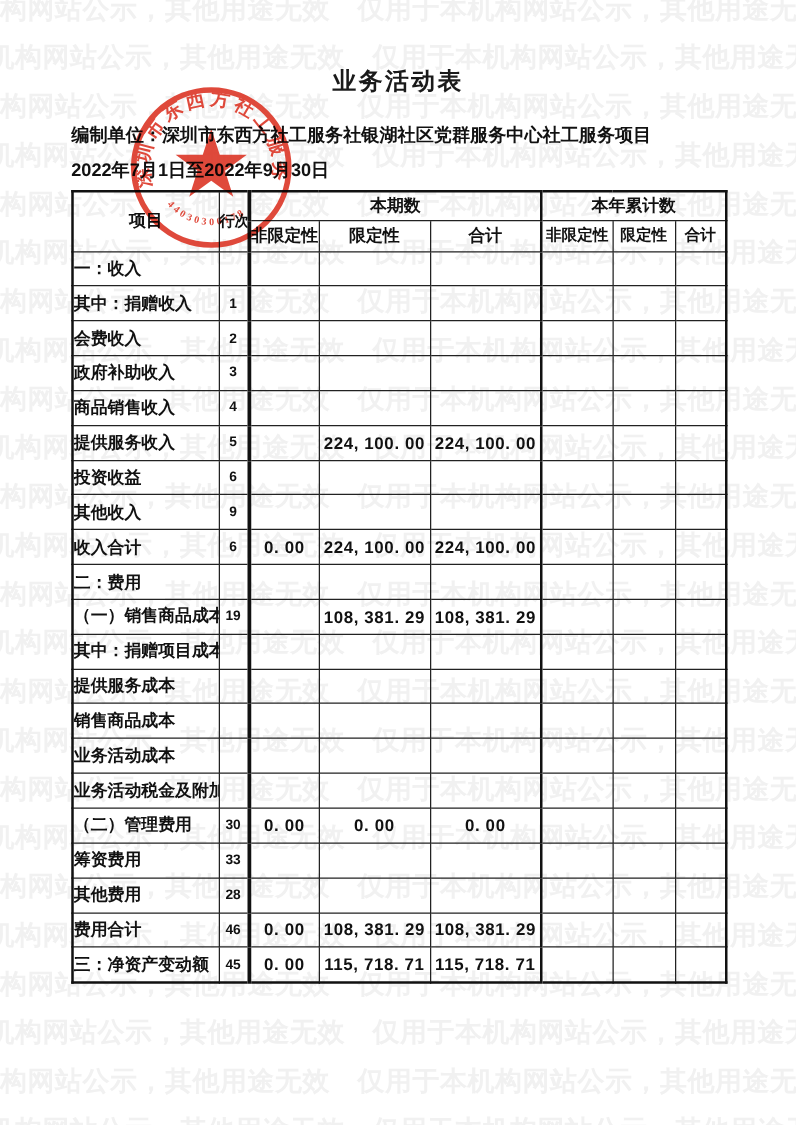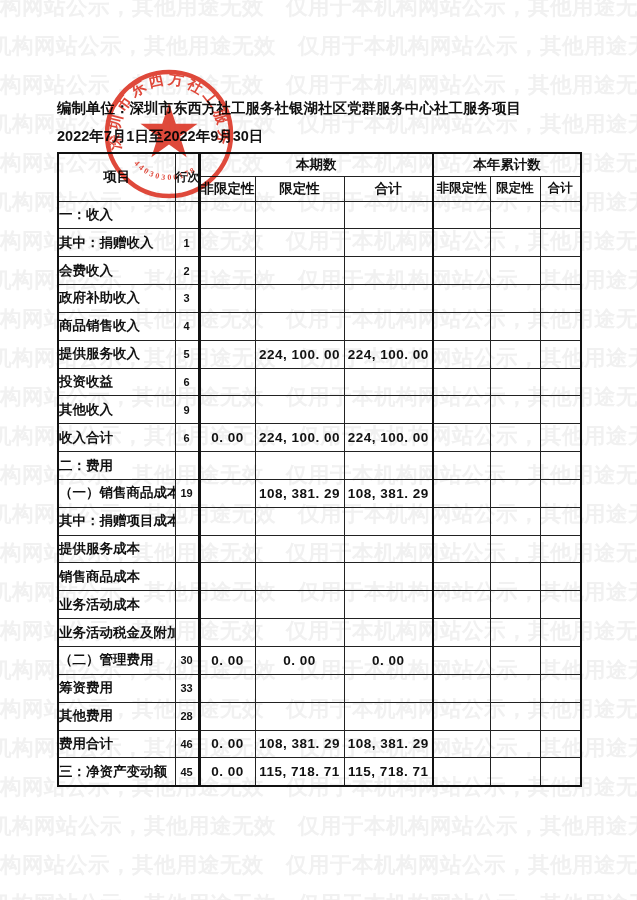--- a/index.html
+++ b/index.html
@@ -82,20 +82,21 @@
     <div class="wm-line" style="top: 659px; left: -98px; color: rgb(241, 241, 241);">仅用于本机构网站公示，其他用途无效　仅用于本机构网站公示，其他用途无效　仅用于本机构网站公示，其他用途无效　</div>
     <div class="wm-line" style="top: 698px; left: -110px; color: rgb(241, 241, 241);">仅用于本机构网站公示，其他用途无效　仅用于本机构网站公示，其他用途无效　仅用于本机构网站公示，其他用途无效　</div>
     <div class="wm-line" style="top: 737px; left: -98px; color: rgb(241, 241, 241);">仅用于本机构网站公示，其他用途无效　仅用于本机构网站公示，其他用途无效　仅用于本机构网站公示，其他用途无效　</div>
     <div class="wm-line" style="top: 776px; left: -110px; color: rgb(241, 241, 241);">仅用于本机构网站公示，其他用途无效　仅用于本机构网站公示，其他用途无效　仅用于本机构网站公示，其他用途无效　</div>
     <div class="wm-line" style="top: 815px; left: -98px; color: rgb(241, 241, 241);">仅用于本机构网站公示，其他用途无效　仅用于本机构网站公示，其他用途无效　仅用于本机构网站公示，其他用途无效　</div>
     <div class="wm-line" style="top: 854px; left: -110px; color: rgb(241, 241, 241);">仅用于本机构网站公示，其他用途无效　仅用于本机构网站公示，其他用途无效　仅用于本机构网站公示，其他用途无效　</div>
     <div class="wm-line" style="top: 893px; left: -98px; color: rgb(241, 241, 241);">仅用于本机构网站公示，其他用途无效　仅用于本机构网站公示，其他用途无效　仅用于本机构网站公示，其他用途无效　</div>
   </div>
 
 <div id="doc-layer">
+  <div class="doc-title">业务活动表</div>
   <div class="org-line">编制单位：深圳市东西方社工服务社银湖社区党群服务中心社工服务项目</div>
   <div class="period-line">2022年7月1日至2022年9月30日</div>
 
   <table id="report-table">
     <colgroup>
       <col style="width:117px">
         <col style="width:24px">
       <col style="width:56px">
         <col style="width:89px">
         <col style="width:89px">

